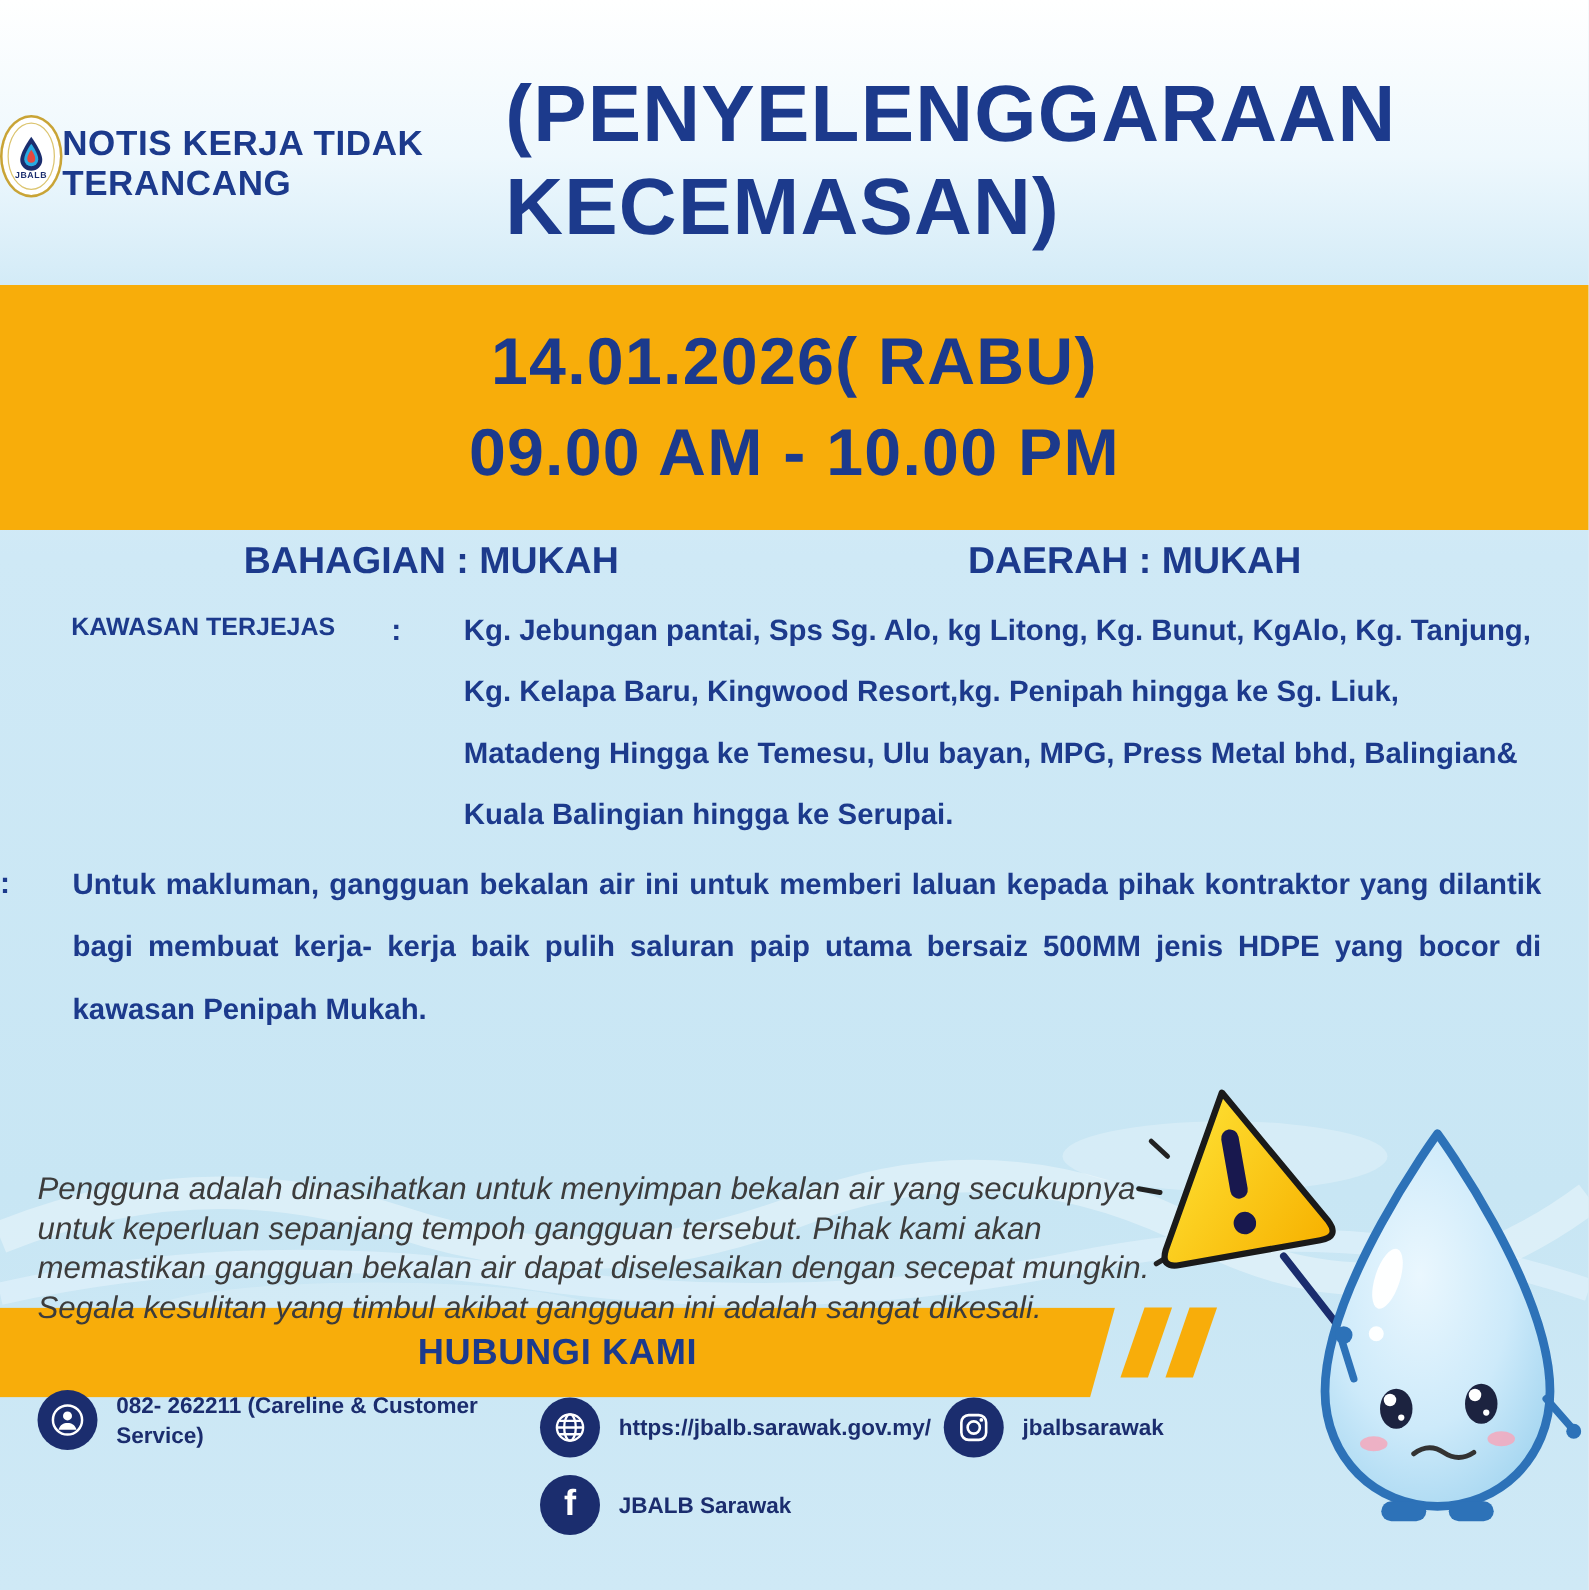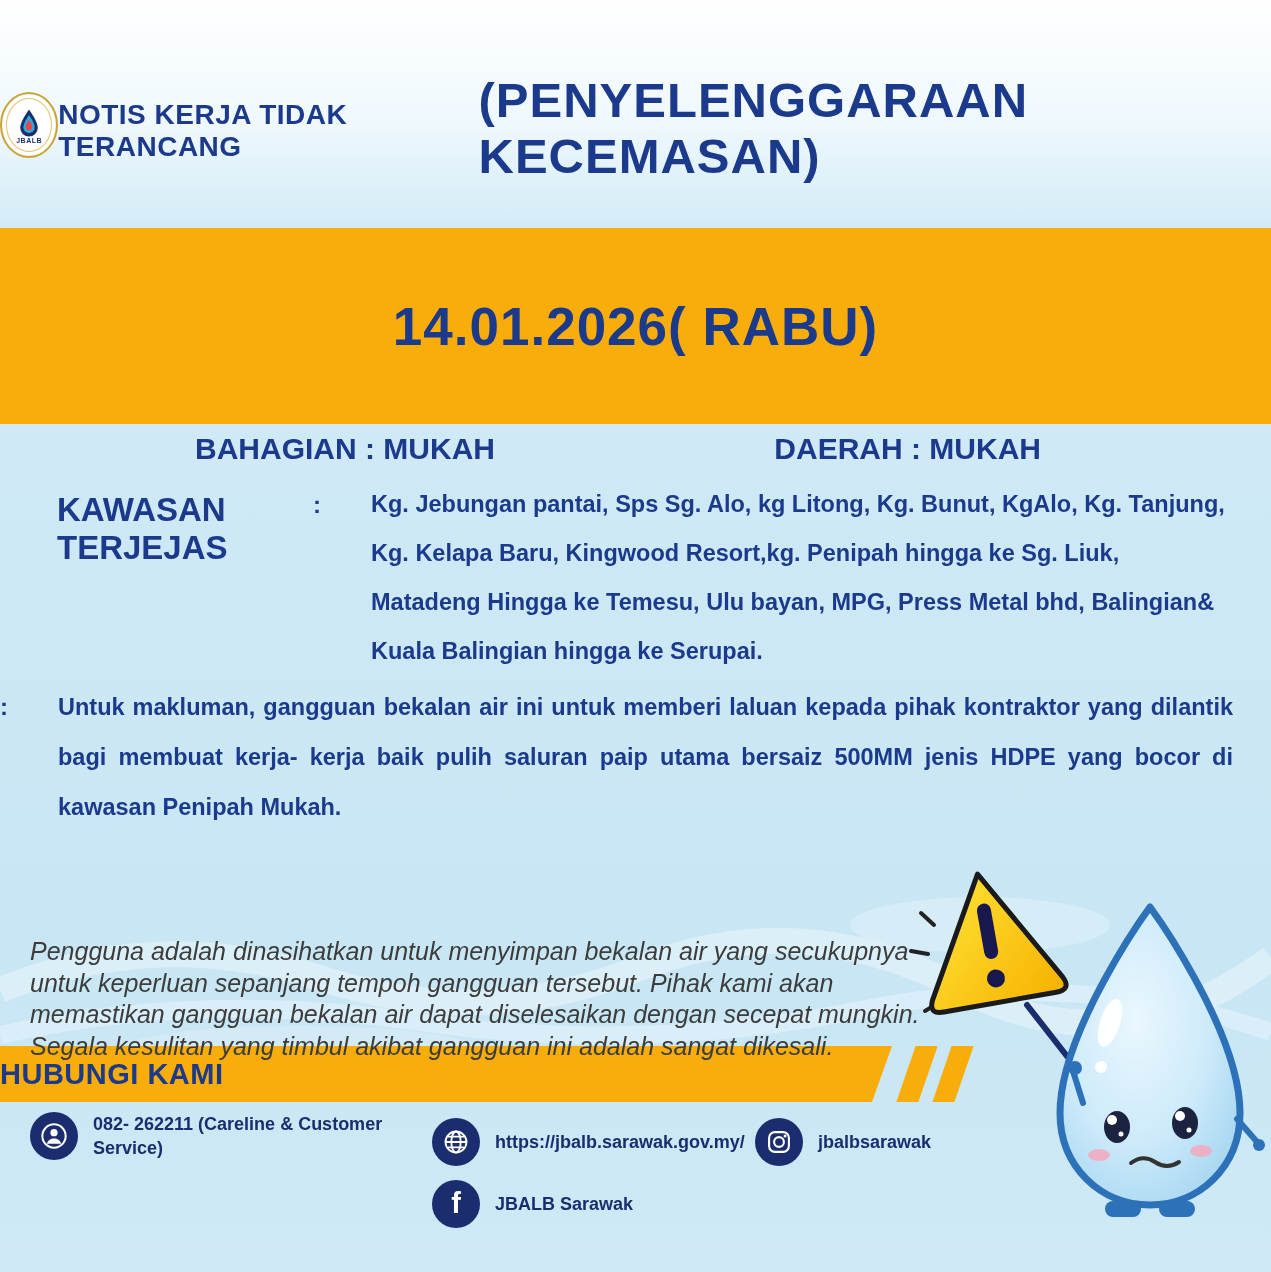--- a/index.html
+++ b/index.html
@@ -7,45 +7,45 @@
   .page{position:relative;width:1271px;height:1272px;overflow:hidden;font-family:"Liberation Sans",sans-serif;
     background:linear-gradient(180deg,#f7fcfe 0%,#e2f2fa 10%,#cfe9f6 35%,#c8e6f4 75%,#cfe9f6 100%)}
   
   .header{position:absolute;top:0;left:0;right:0;height:228px;display:flex;align-items:center;padding-top:22px;
     background:linear-gradient(180deg,#ffffff 0%,#eef8fd 55%,#d3ebf7 100%)}
   .logo-badge{width:66px;height:66px;border-radius:50%;background:#fff;border:2px solid #c9a436;display:flex;flex-direction:column;
     align-items:center;justify-content:center;box-shadow:inset 0 0 0 4px #fff,inset 0 0 0 5px #dcc571}
   .logo-drop{width:32px;height:32px}
   .logo-text{font-size:7px;font-weight:bold;color:#1b2d6e;letter-spacing:.5px;margin-top:-2px}
   .header-subtitle{margin-top:12px;font-size:28px;font-weight:bold;color:#1c3a8c;letter-spacing:.5px}
-  .header-title{margin-top:5px;font-size:49px;font-weight:bold;color:#1c3a8c;letter-spacing:1px;font-family:"Liberation Sans",sans-serif}
+  .header-title{margin-top:5px;font-size:64px;font-weight:bold;color:#1c3a8c;letter-spacing:1px;font-family:"Liberation Sans",sans-serif}
   
   .date-banner{position:absolute;top:228px;left:0;right:0;height:196px;background:#f8ad0a;display:flex;flex-direction:column;
     align-items:center;justify-content:center;gap:12px;z-index:1}
   .date-line,.time-line{font-size:53px;font-weight:bold;color:#1c3a8c;letter-spacing:1px}
   
   .region-row{position:absolute;top:432px;left:0;right:0;display:flex;justify-content:space-between;
     padding:0 230px 0 195px;font-size:30px;font-weight:bold;color:#1c3a8c}
   
   .details{position:absolute;top:480px;left:0;right:0;z-index:1}
   .detail-row{display:flex;align-items:flex-start}
   .detail-row.row2{margin-top:6px}
-  .detail-label{width:313px;font-size:33px;font-weight:bold;color:#1c3a8c;padding-top:11px}
+  .detail-label{width:313px;font-size:20px;font-weight:bold;color:#1c3a8c;padding-top:11px}
   .detail-label.lbl1{padding-left:57px}
   .detail-label.lbl2{padding-left:70px;font-size:24px}
   .detail-colon{width:58px;font-size:24px;font-weight:bold;color:#1c3a8c;padding-top:11px}
   .detail-text{flex:1;padding-right:38px;font-size:23.5px;font-weight:bold;color:#1c3a8c;line-height:49px}
   .detail-text.desc{line-height:50px;text-align:justify}
   
   .disclaimer{position:absolute;top:936px;left:30px;width:908px;font-size:25px;font-style:italic;color:#3c3c3c;line-height:1.26;z-index:3}
   
   .splash{position:absolute;left:0;top:870px;width:1271px;height:210px;z-index:0;pointer-events:none}
   
-  .contact-banner{position:absolute;top:1046px;left:0;width:892px;height:56px;background:#f8ad0a;display:flex;align-items:center;
-    justify-content:flex-start;clip-path:polygon(0 0,100% 0,calc(100% - 20px) 100%,0 100%);z-index:2}
+  .contact-banner{position:absolute;top:1046px;left:0;width:892px;height:72px;background:#f8ad0a;display:flex;align-items:center;
+    justify-content:center;clip-path:polygon(0 0,100% 0,calc(100% - 20px) 100%,0 100%);z-index:2}
   .contact-banner span{font-size:29px;font-weight:bold;color:#1c3a8c;letter-spacing:.5px}
   .stripe{position:absolute;top:1046px;width:22px;height:56px;background:#f8ad0a;transform:skewX(-19deg);z-index:2}
   .stripe.s1{left:906px}
   .stripe.s2{left:942px}
   
   .contact-item{position:absolute;display:flex;align-items:center;gap:15px;z-index:3}
   .contact-item .label{font-size:18px;font-weight:bold;color:#1b2d6e;line-height:1.35}
   .ci-phone{left:30px;top:1112px;width:390px}
   .ci-web{left:432px;top:1118px}
   .ci-insta{left:755px;top:1118px}
@@ -76,20 +76,21 @@
         <path d="M20 16 c-2.5 3.5-4 6.5-4 9 a4 4 0 0 0 8 0 c0-2.5-1.5-5.5-4-9Z" fill="#e8483f"></path>
       </svg>
       <span class="logo-text">JBALB</span>
     </div>
     <div class="header-subtitle">NOTIS KERJA TIDAK TERANCANG</div>
     <h1 class="header-title">(PENYELENGGARAAN KECEMASAN)</h1>
   </header>
 
   <section class="date-banner">
     <div class="date-line">14.01.2026( RABU)</div>
+    <div class="time-line">09.00 AM - 10.00 PM</div>
   </section>
 
   <div class="region-row">
     <span>BAHAGIAN : MUKAH</span>
     <span>DAERAH : MUKAH</span>
   </div>
 
   <section class="details">
     <div class="detail-row">
       <div class="detail-label lbl1">KAWASAN TERJEJAS</div>

